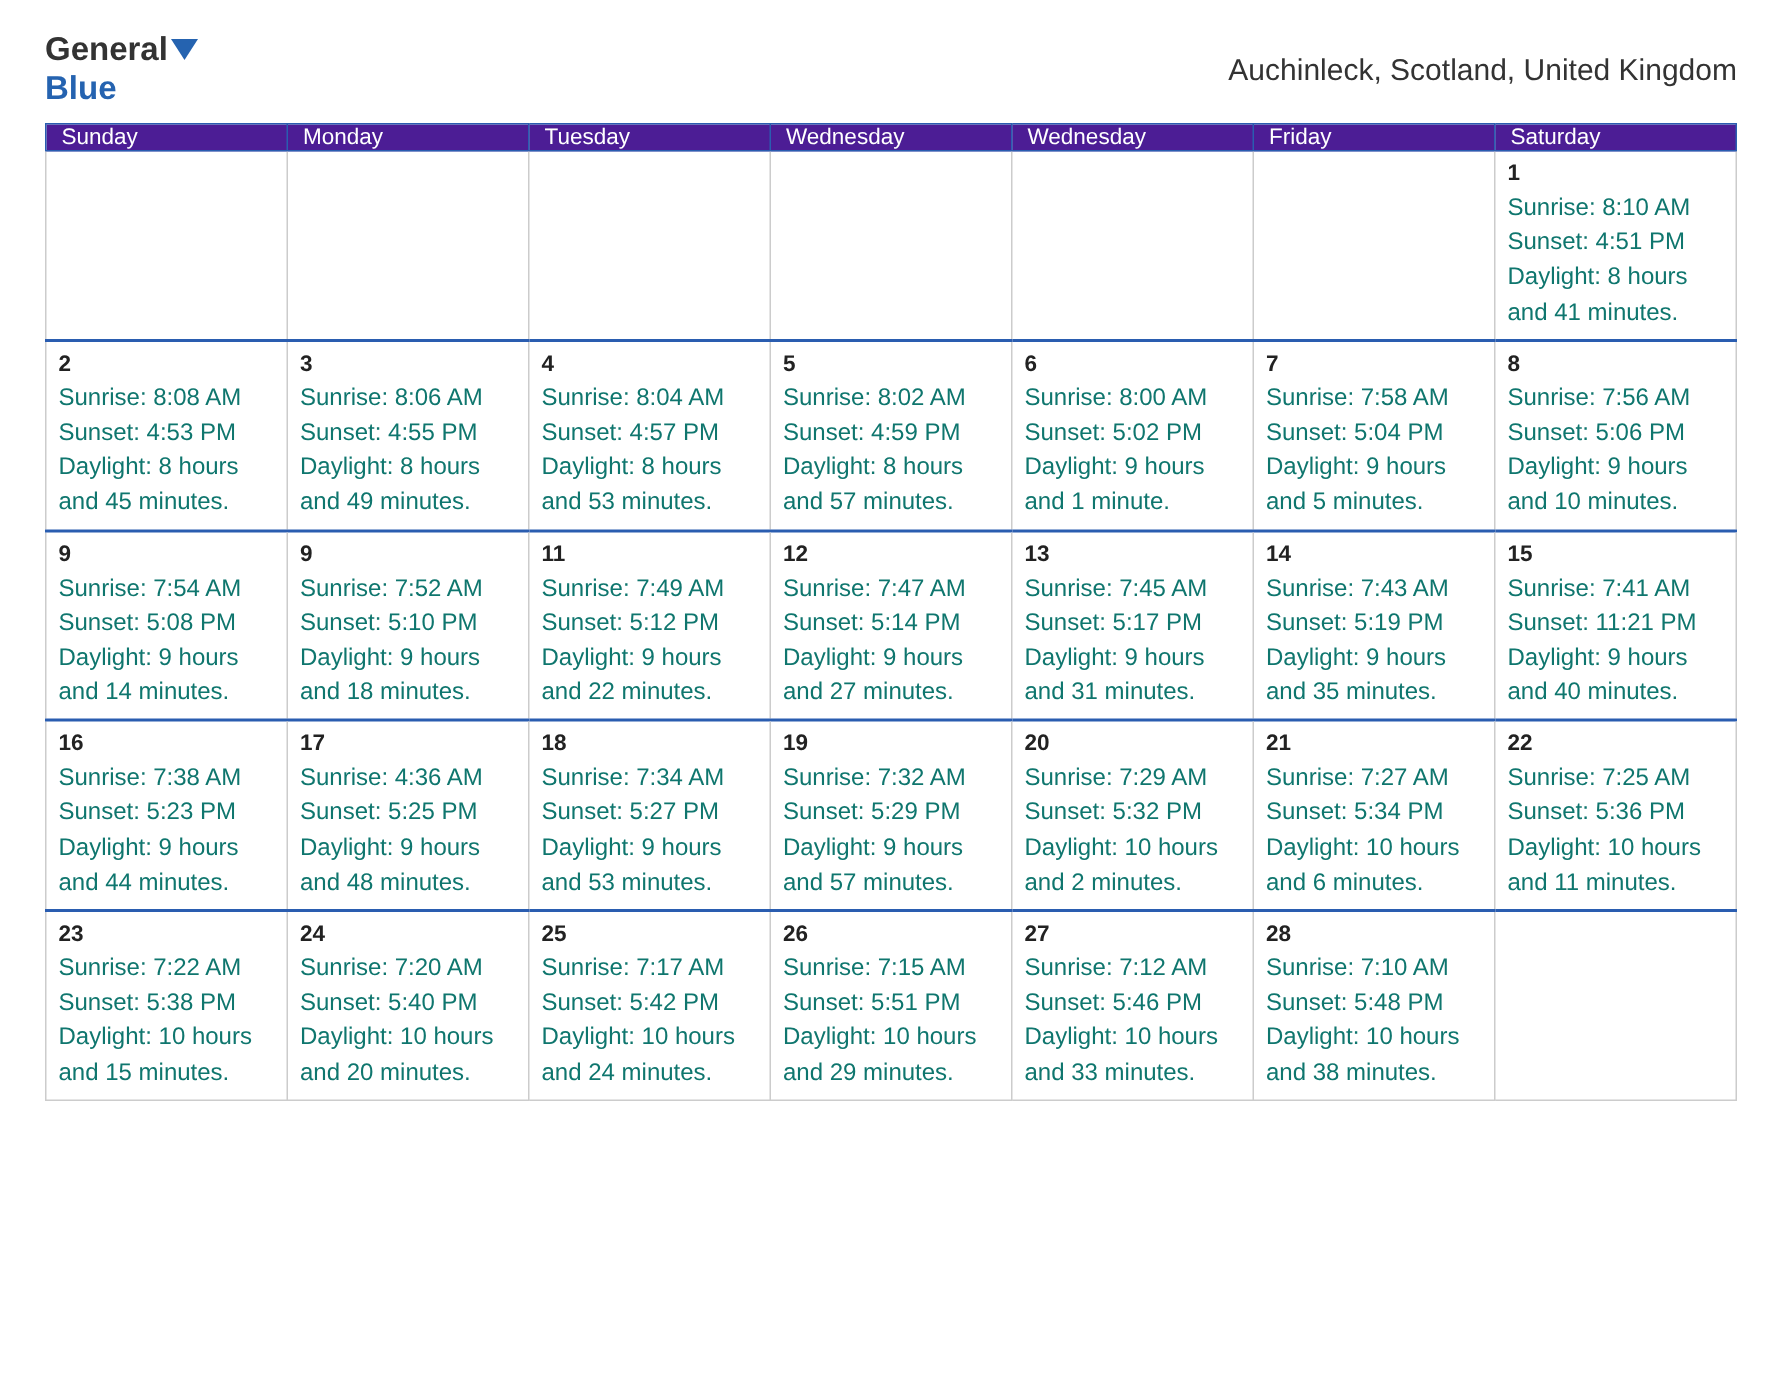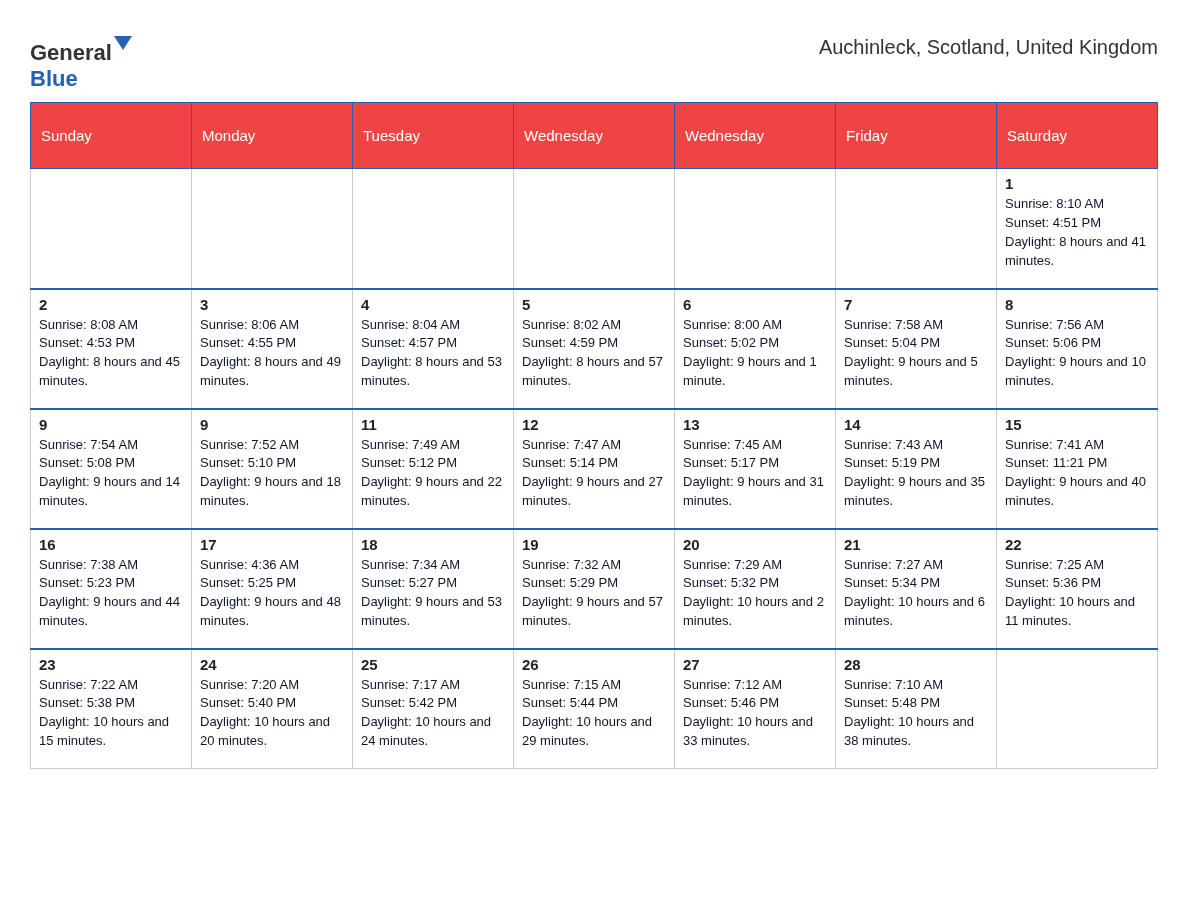--- a/index.html
+++ b/index.html
@@ -18,21 +18,20 @@
     }
     .logo {
       display: flex;
       flex-direction: column;
       align-items: flex-start;
     }
     .logo-text-general {
       font-size: 22px;
       font-weight: bold;
       color: #333;
-      margin-top: 20px;
     }
     .logo-text-blue {
       font-size: 22px;
       font-weight: bold;
       color: #2563b0;
     }
     .logo-icon {
       display: inline-block;
       width: 0;
       height: 0;
@@ -60,48 +59,48 @@
       font-size: 20px;
       color: #333;
       margin-top: 16px;
     }
     .calendar-table {
       width: 100%;
       border-collapse: collapse;
       table-layout: fixed;
     }
     .calendar-table th {
-      background-color: #ef4444;
+      background-color: #4c1d95;
       color: #fff;
       font-size: 15px;
       font-weight: normal;
-      padding: 24px 10px;
+      padding: 0 10px;
       text-align: left;
       border: 1px solid #2a5db0;
     }
     .calendar-table td {
       vertical-align: top;
       padding: 6px 8px;
       border: 1px solid #ccc;
       min-height: 100px;
       height: 120px;
       font-size: 13px;
       color: #222;
       background: #fff;
     }
     .day-number {
       font-size: 15px;
       font-weight: bold;
       display: block;
       margin-bottom: 3px;
     }
     .day-info {
-      font-size: 13px;
+      font-size: 16px;
       line-height: 1.45;
-      color: #0f172a;
+      color: #0f766e;
     }
     .empty-cell {
       background: #f9f9f9;
     }
     .row-border td {
       border-top: 2px solid #2a5db0;
     }
   </style>
 </head>
 <body>
@@ -318,21 +317,21 @@
         <td>
           <span class="day-number">25</span>
           <div class="day-info">Sunrise: 7:17 AM
 Sunset: 5:42 PM
 Daylight: 10 hours
 and 24 minutes.</div>
         </td>
         <td>
           <span class="day-number">26</span>
           <div class="day-info">Sunrise: 7:15 AM
-Sunset: 5:44 PM
+Sunset: 5:51 PM
 Daylight: 10 hours
 and 29 minutes.</div>
         </td>
         <td>
           <span class="day-number">27</span>
           <div class="day-info">Sunrise: 7:12 AM
 Sunset: 5:46 PM
 Daylight: 10 hours
 and 33 minutes.</div>
         </td>

